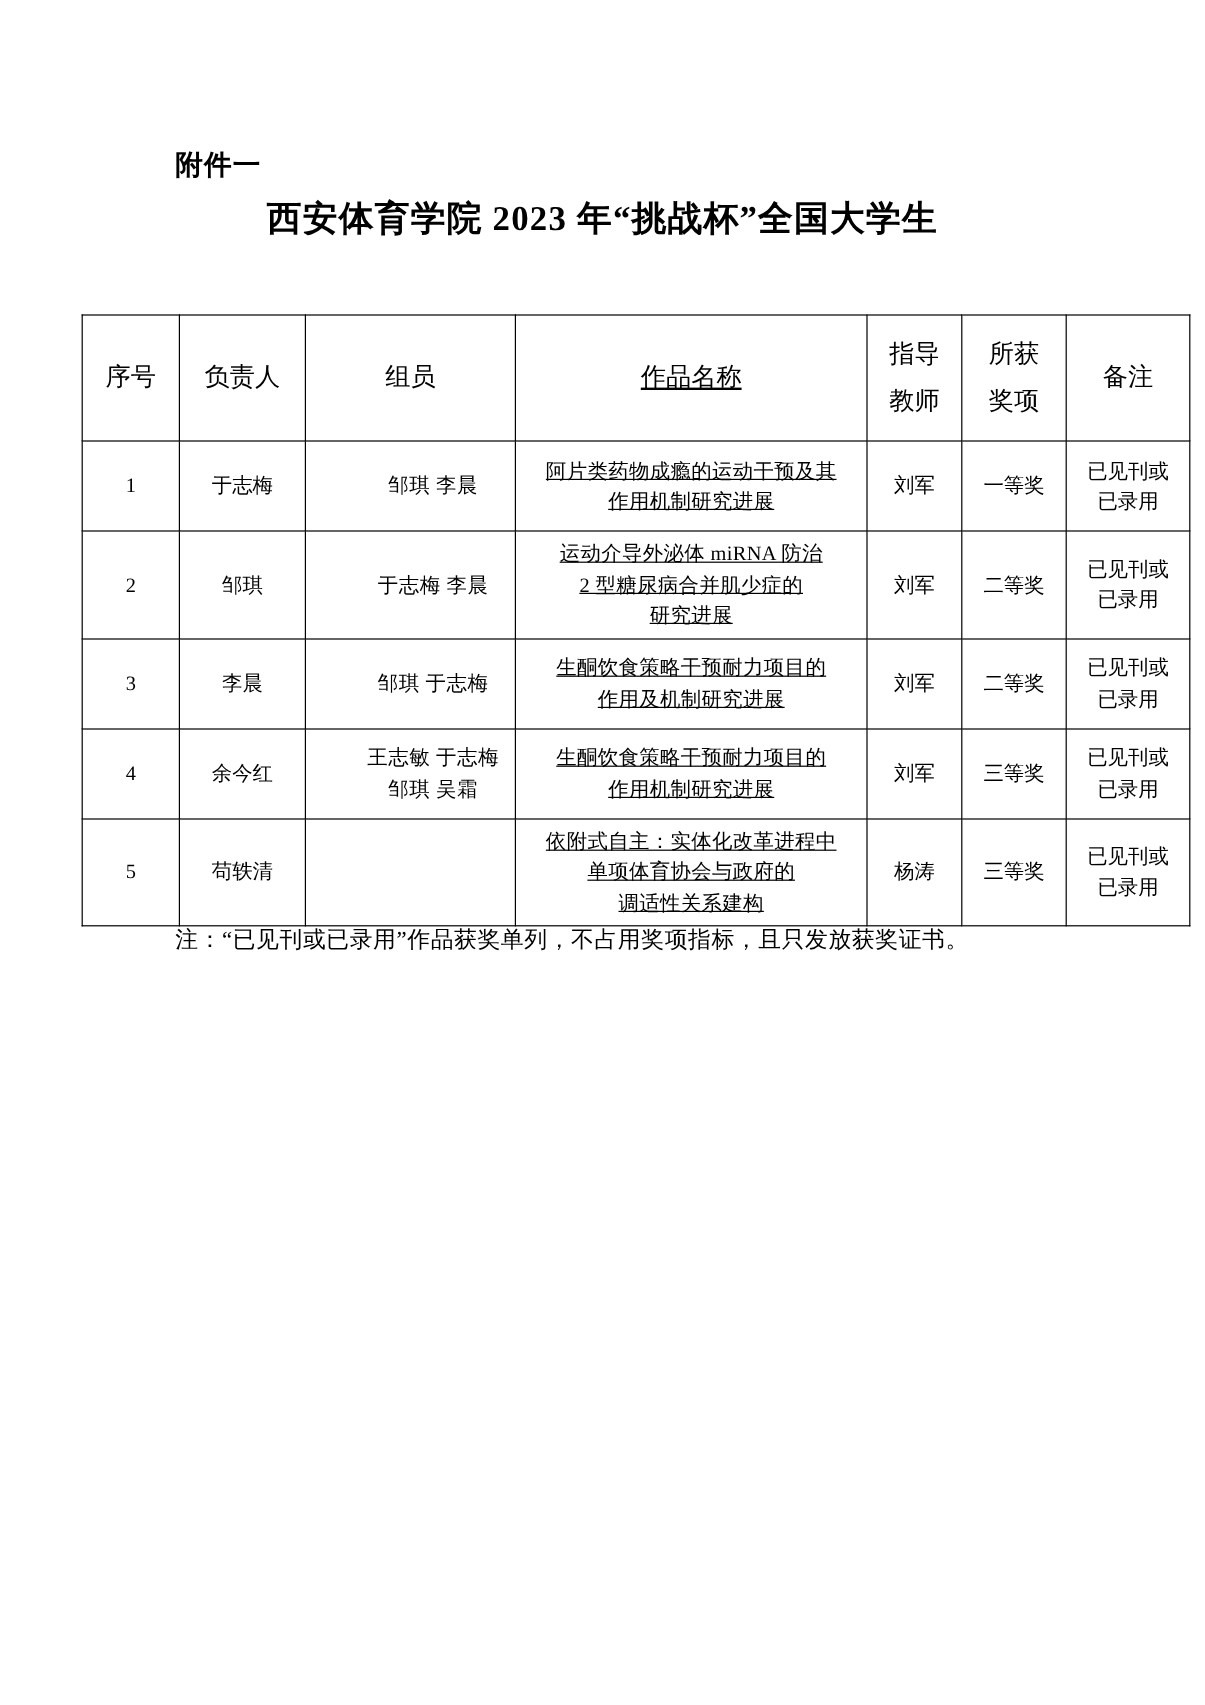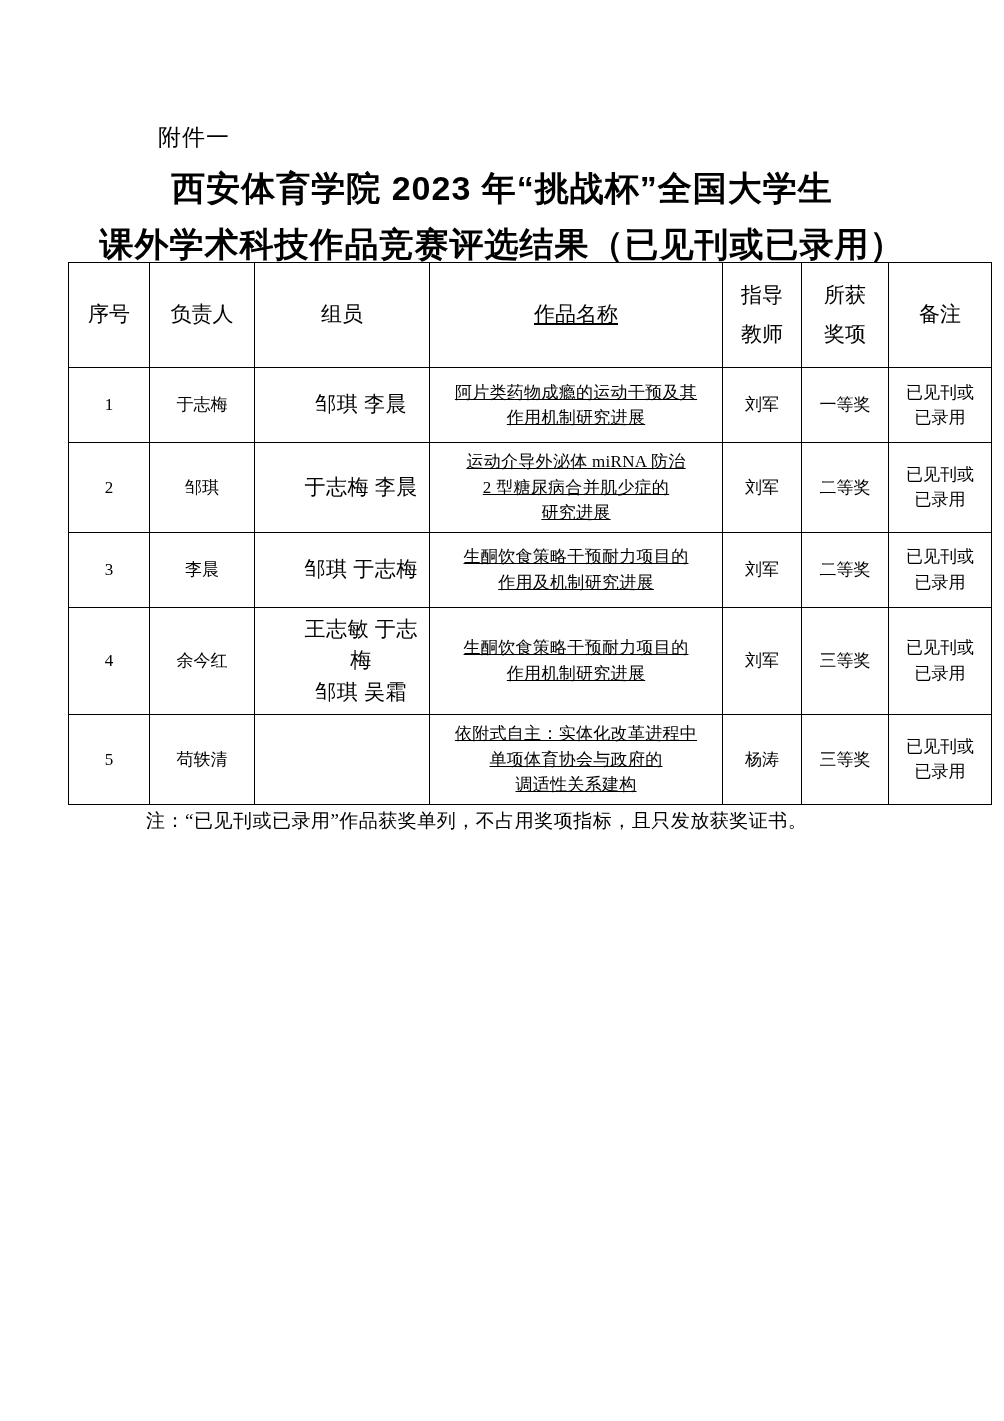--- a/index.html
+++ b/index.html
@@ -21,33 +21,32 @@
     height: 1421px;
     box-sizing: border-box;
     padding: 0;
   }
   .attachment-label {
     position: absolute;
     left: 146px;
     top: 122px;
     font-size: 23px;
     font-family: "Liberation Sans", "DejaVu Sans", sans-serif;
-    font-weight: normal;
+    font-weight: bold;
     letter-spacing: 1px;
-    margin-left: 12px;
   }
   .doc-title {
     position: absolute;
     left: 68px;
     top: 160px;
     width: 868px;
     text-align: center;
-    font-size: 34px;
+    font-size: 29px;
     font-weight: bold;
-    font-family: Liberation Sans, sans-serif;
+    font-family: Liberation Serif, serif;
     line-height: 1.65;
     letter-spacing: 1px;
   }
   .doc-title .line2 {
     display: block;
   }
   table.result-table {
     position: absolute;
     left: 68px;
     top: 262px;
@@ -88,51 +87,50 @@
   tbody td {
     height: 62px;
   }
   tbody td.col-idx,
   tbody td.col-leader,
   tbody td.col-teacher,
   tbody td.col-award {
     font-size: 17px;
   }
   tbody td.col-members {
-    font-size: 21px;
+    font-size: 17px;
     letter-spacing: 0.5px;
     padding-left: 42px;
   }
   tbody td.col-title {
     font-size: 17px;
     letter-spacing: 0.3px;
   }
   tbody td.col-remark {
     font-size: 17px;
   }
   .footnote {
     position: absolute;
     left: 146px;
-    top: 808px;
+    top: 770px;
     width: 800px;
     font-size: 19px;
     font-family: "Liberation Serif", "DejaVu Serif", serif;
     letter-spacing: 0.5px;
   }
 </style>
 </head>
 <body>
 
 <div class="page">
 
   <div class="attachment-label">附件一</div>
 
   <div class="doc-title">
     <span class="line1">西安体育学院 2023 年“挑战杯”全国大学生</span>
-    <span class="line2">课外学术科技作品竞赛评选结果（已见刊或已录用）</span>
   </div>
 
   <table class="result-table">
     <thead>
       <tr>
         <td class="col-idx">序号</td>
         <td class="col-leader">负责人</td>
         <td class="col-members">组员</td>
         <td class="col-title">作品名称</td>
         <td class="col-teacher">

